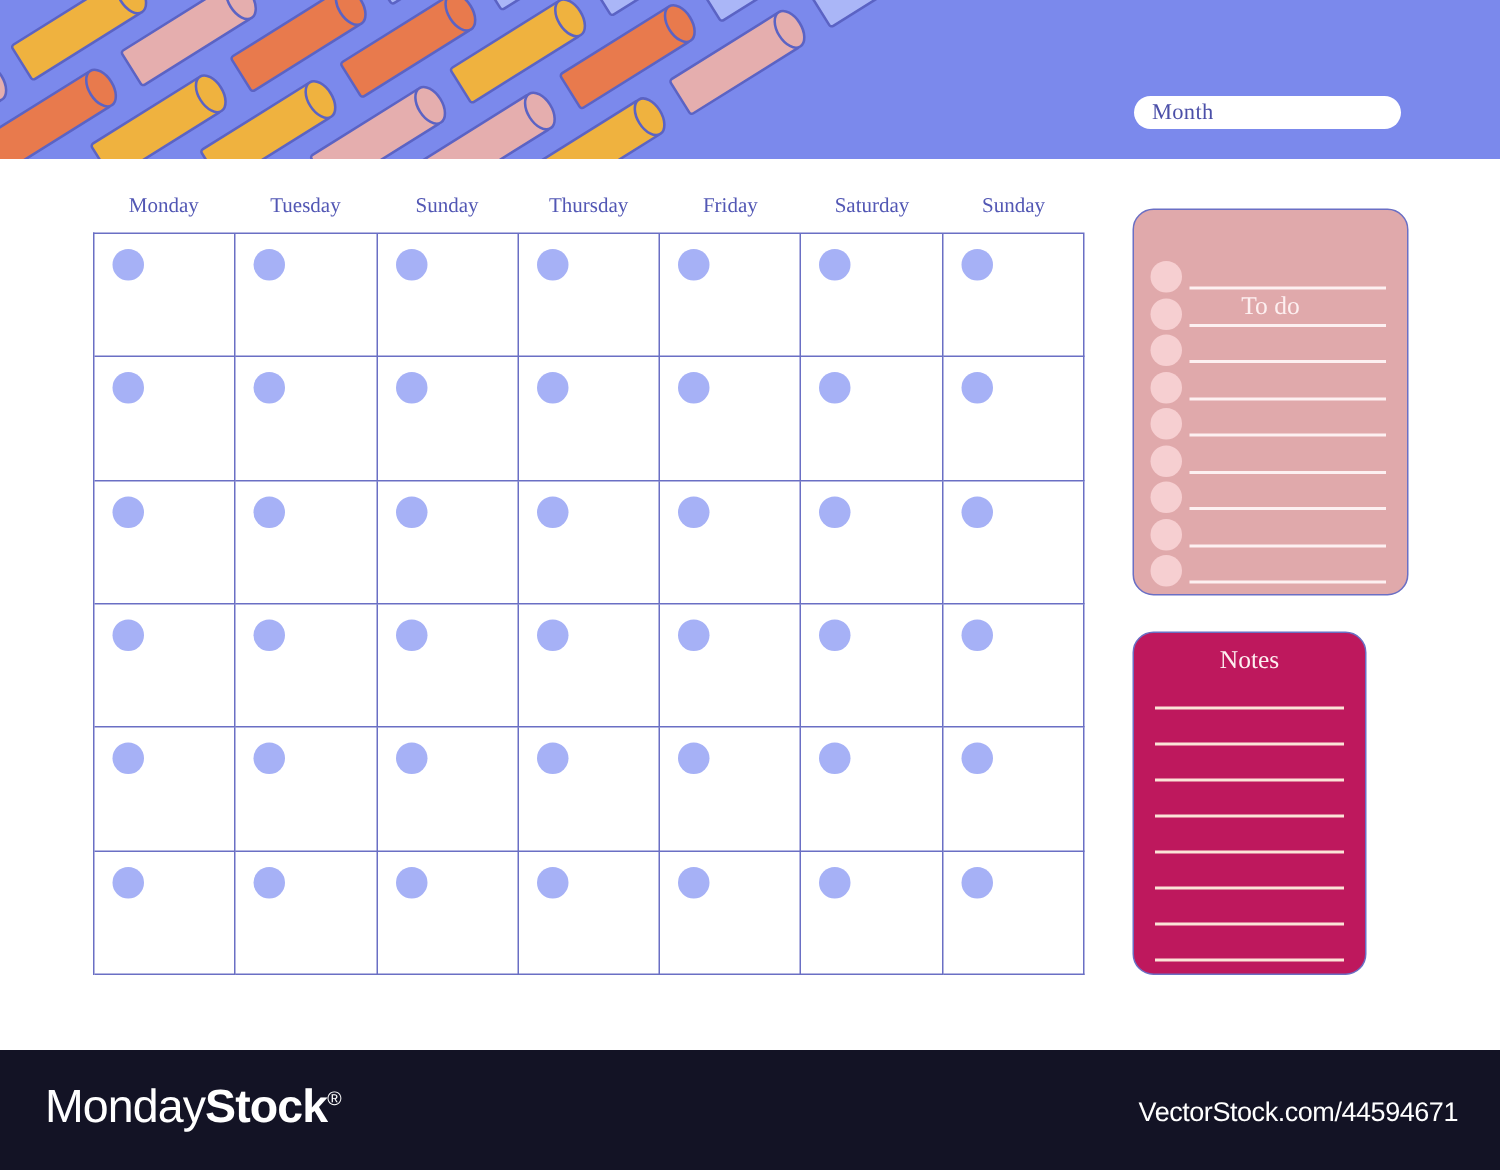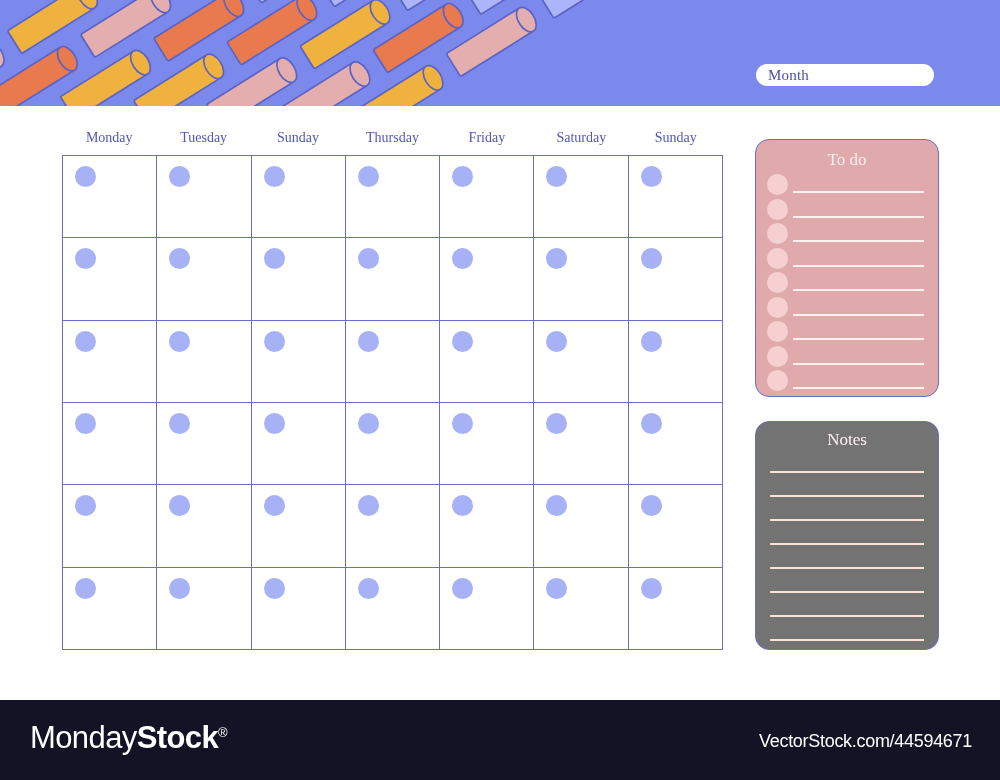--- a/index.html
+++ b/index.html
@@ -120,21 +120,22 @@
   
   .panel-todo {
     left: 755px;
     top: 139px;
     width: 184px;
     height: 258px;
     background: #e0a9ab;
   }
   .panel-todo .panel-title {
     font-size: 17px;
-    padding-top: 11px;
+    padding-top: 27px;
+    margin-top: 28px;
   }
   .todo-rows {
     position: absolute;
     left: 0;
     top: 34px;
     width: 100%;
   }
   .todo-row {
     position: relative;
     height: 24.5px;
@@ -154,23 +155,23 @@
     right: 14px;
     top: 17px;
     height: 2px;
     background: #fdf0f1;
   }
 
   
   .panel-notes {
     left: 755px;
     top: 421px;
-    width: 184px;
+    width: 156px;
     height: 229px;
-    background: #737373;
+    background: #be185d;
   }
   .panel-notes .panel-title {
     font-size: 17px;
     padding-top: 9px;
   }
   .notes-rows {
     position: absolute;
     left: 0;
     top: 33px;
     width: 100%;

